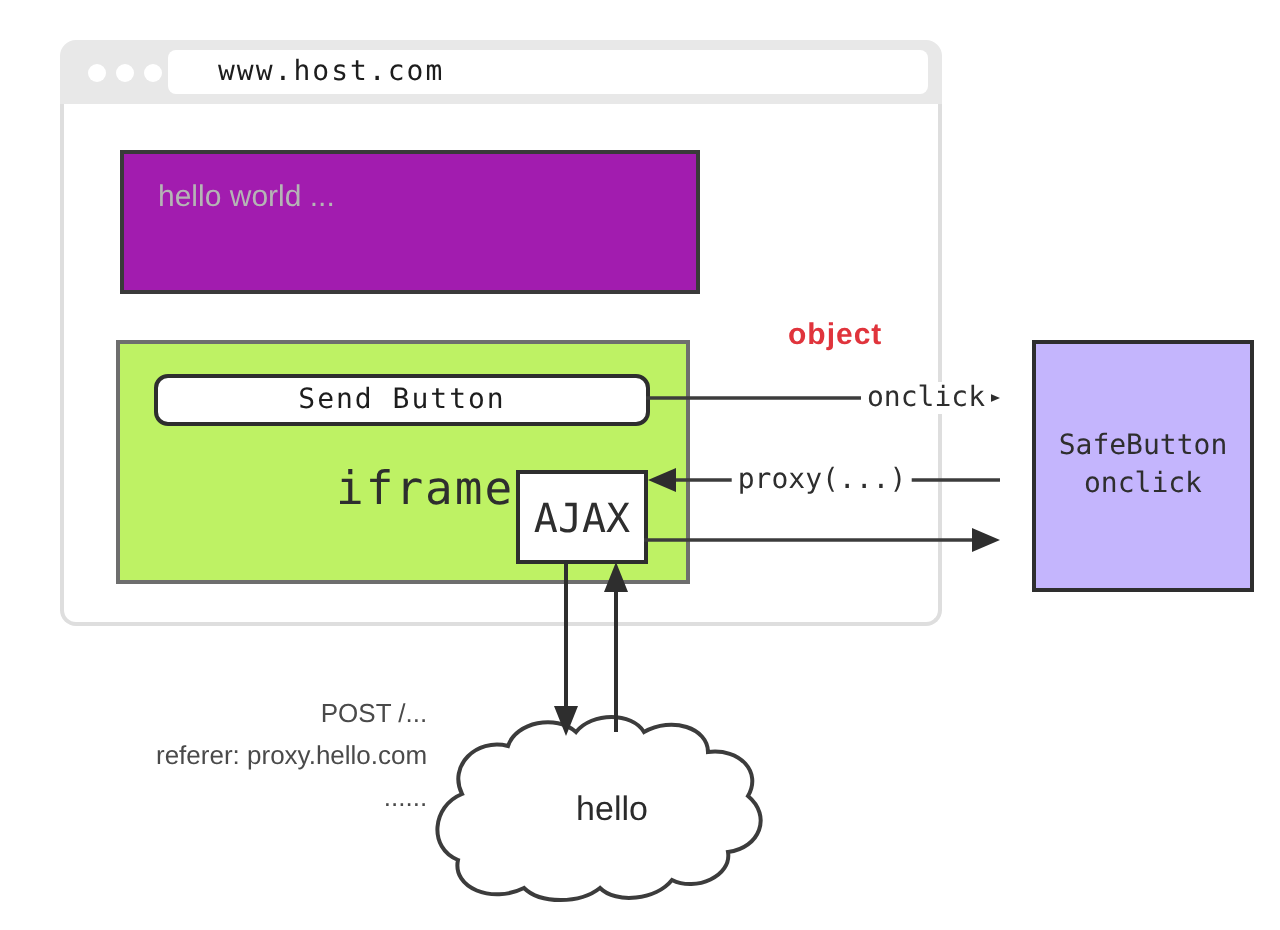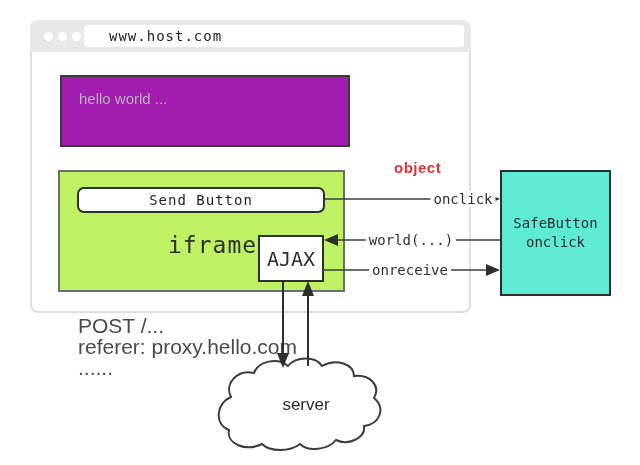--- a/index.html
+++ b/index.html
@@ -69,44 +69,44 @@
     display: flex; align-items: center; justify-content: center;
     font-size: 20px; color: #2e2e2e;
   }
   .proxy-label {
     position: absolute; left: 18px; top: 91px;
     font-size: 15px; color: #e23c46;
   }
 
   
   .safebutton-box {
-    position: absolute; left: 500px; top: 170px; width: 111px; height: 126px;
-    background: #5eead4; border: 2px solid #2e2e2e;
+    position: absolute; left: 516px; top: 170px; width: 111px; height: 126px;
+    background: #c4b5fd; border: 2px solid #2e2e2e;
     box-sizing: border-box; z-index: 2;
     display: flex; flex-direction: column; align-items: center; justify-content: center;
     font-size: 14px; color: #2e2e2e; line-height: 19px;
   }
 
   
   .line-label {
     position: absolute; z-index: 6;
     background: #ffffff; padding: 0 3px;
     font-size: 14px; color: #2e2e2e;
     transform: translate(-50%, -50%);
     white-space: nowrap;
   }
   .msg-label {
     position: absolute; left: 394px; top: 159px; z-index: 6;
     font-size: 15px; color: #e0343c; font-weight: bold; letter-spacing: .5px;
   }
 
   
   .post-info {
-    position: absolute; left: 78px; top: 315px; z-index: 2;
-    font-size: 21px; color: #4a4a4a; line-height: 21px;
+    position: absolute; left: 78px; top: 346px; z-index: 2;
+    font-size: 13px; color: #4a4a4a; line-height: 21px; text-align: right;
   }
 
   
   .server-label {
     position: absolute; left: 264px; top: 395px; width: 84px; z-index: 6;
     text-align: center; font-size: 17px; color: #2b2b2b;
   }
 
   .overlay { position: absolute; left: 0; top: 0; z-index: 5; pointer-events: none; }
 </style>
@@ -167,24 +167,23 @@
 
     <line x1="283" y1="281" x2="283" y2="355" stroke="#2e2e2e" stroke-width="2"></line>
     <path d="M 283,368 L 277,353 L 289,353 Z" fill="#2e2e2e"></path>
 
     <line x1="308" y1="366" x2="308" y2="294" stroke="#2e2e2e" stroke-width="2"></line>
     <path d="M 308,281 L 302,296 L 314,296 Z" fill="#2e2e2e"></path>
   </svg>
 
   <div class="msg-label">object</div>
   <span class="line-label mono" style="left:427px; top:199px;margin-left:36px;">onclick</span>
-  <span class="line-label mono" style="left:411px; top:240px;">world(...)</span>
-  <span class="line-label mono" style="left:410px; top:270px;">onreceive</span>
+  <span class="line-label mono" style="left:411px; top:240px;">proxy(...)</span>
 
   <div class="post-info">
     <div>POST /...</div>
     <div>referer: proxy.hello.com</div>
     <div>......</div>
   </div>
 
-  <div class="server-label">server</div>
+  <div class="server-label">hello</div>
 
 </div>
 
 </body></html>

